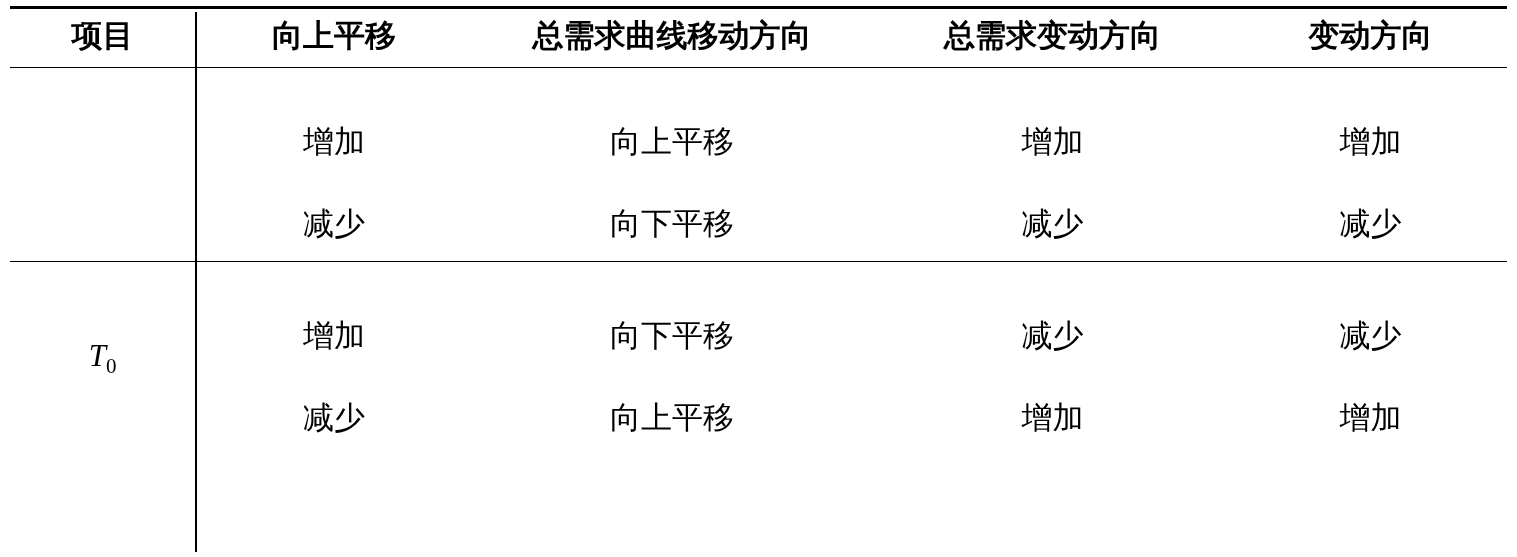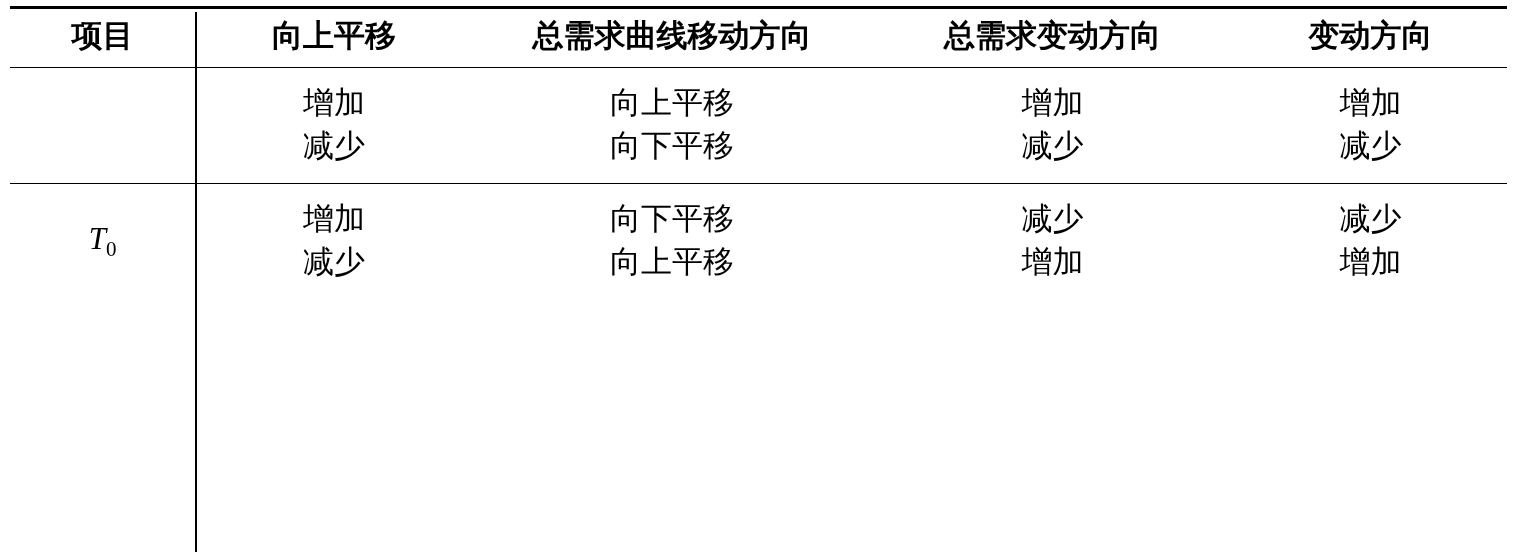--- a/index.html
+++ b/index.html
@@ -67,20 +67,21 @@
     height: 540px;
   }
 
   
   .block {
     padding: 14px 0 16px 0;
   }
   .block .line {
     padding: 5px 0;
     white-space: nowrap;
+    margin-top: 39px;
   }
 
   td.item-cell {
     font-size: 31px;
     font-style: italic;
     font-family: Liberation Serif, serif;
   }
   td.item-cell .sub {
     font-size: 21px;
     vertical-align: sub;

